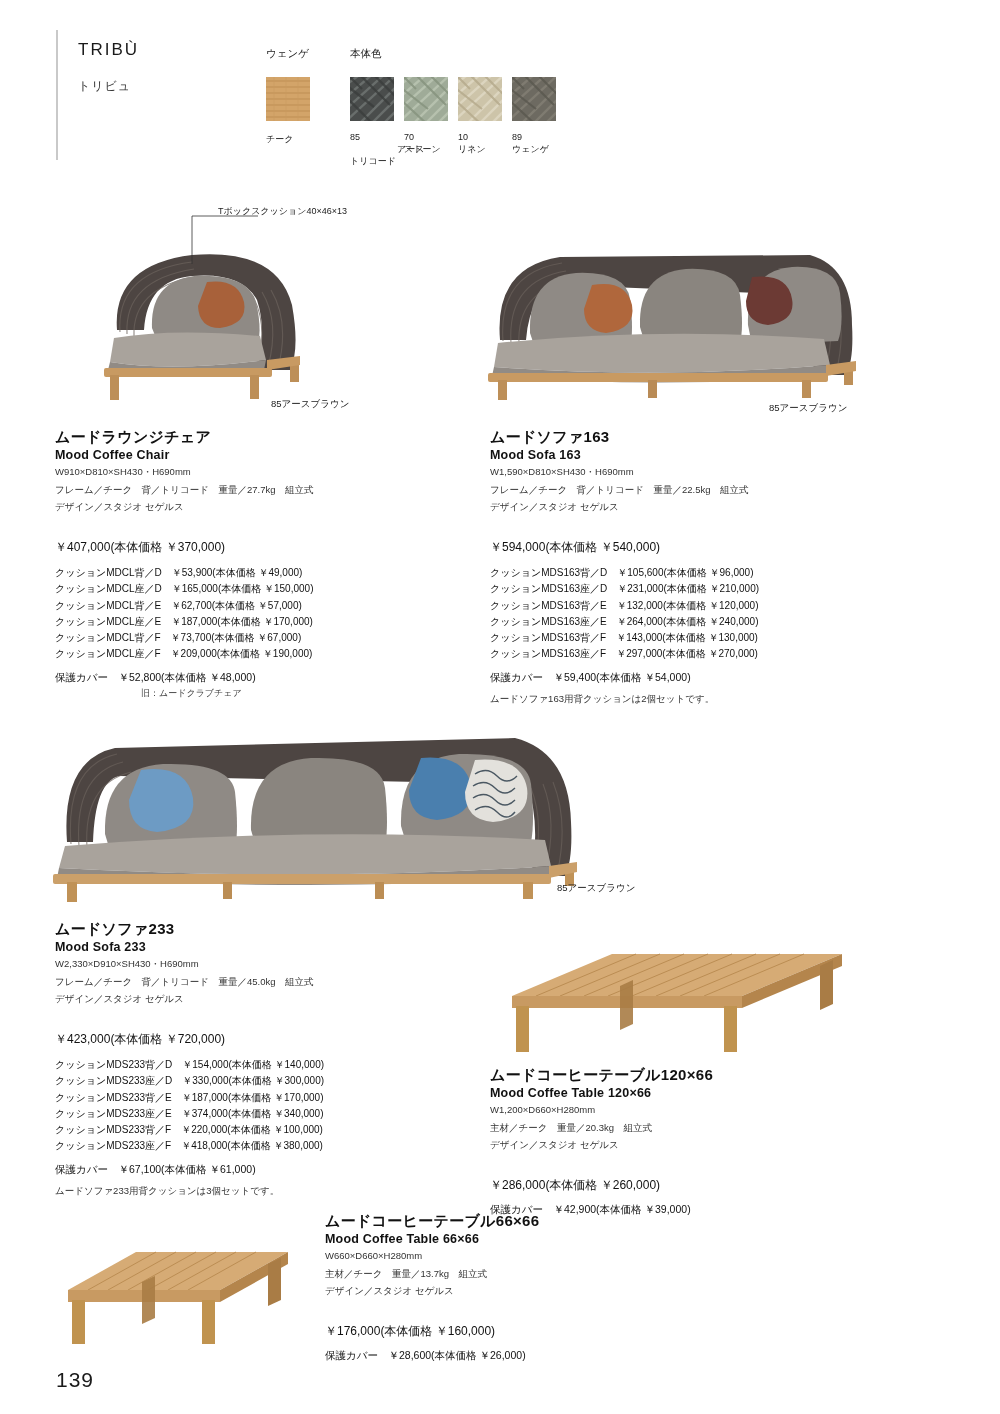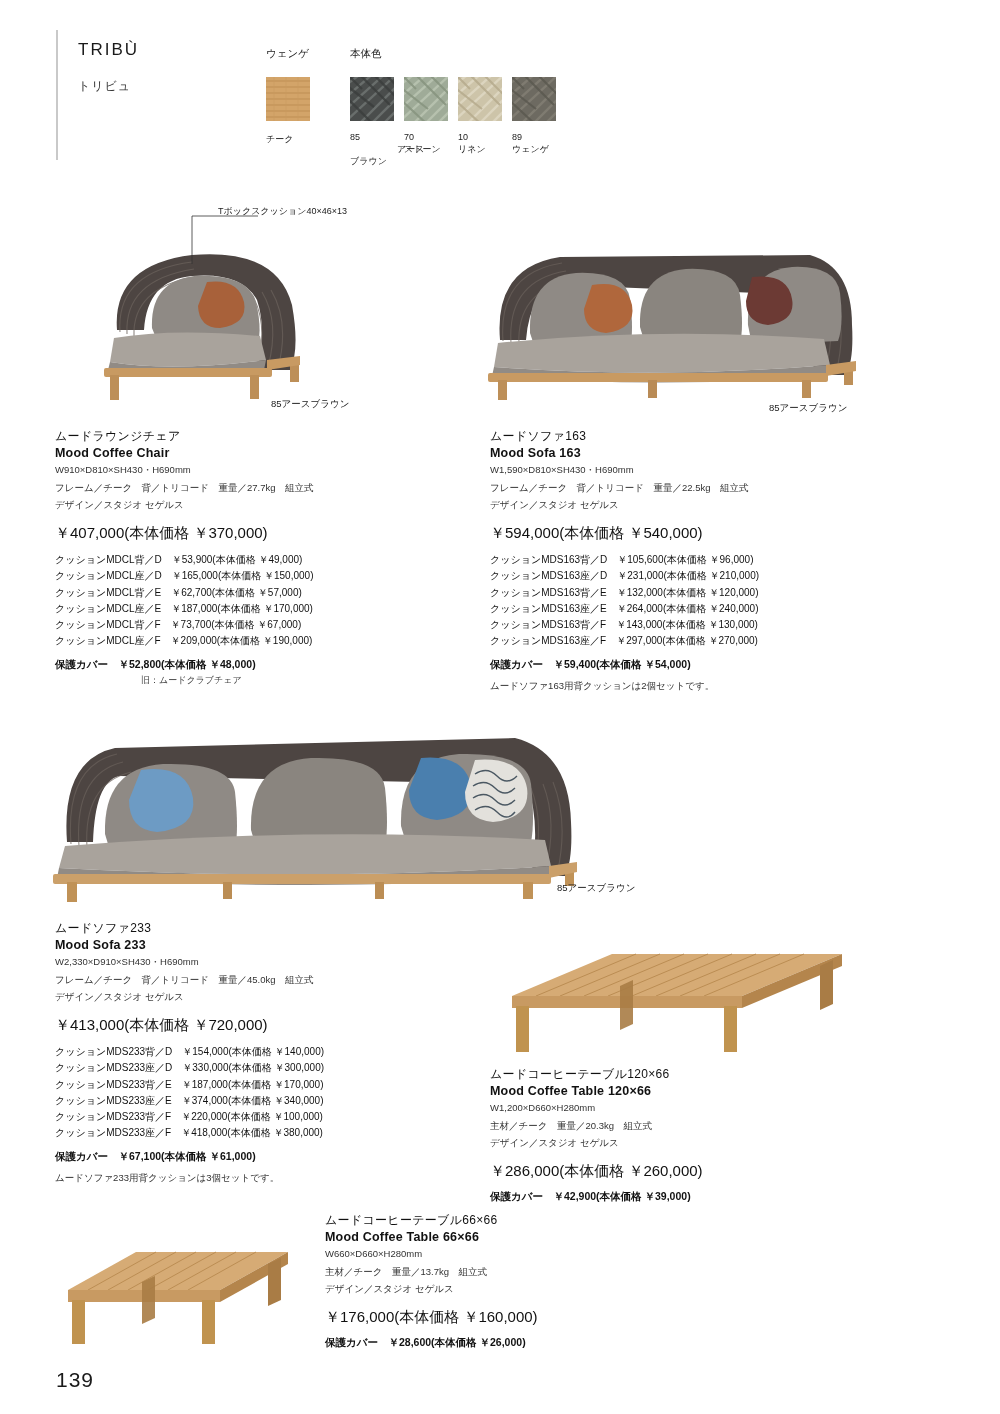--- a/index.html
+++ b/index.html
@@ -13,26 +13,26 @@
   
   .hdr-rule{position:absolute;left:56px;top:30px;width:2px;height:130px;background:#c9c9c9;}
   .brand{position:absolute;left:78px;top:40px;font-size:17px;letter-spacing:2px;}
   .brand-jp{position:absolute;left:78px;top:78px;font-size:12px;letter-spacing:1px;color:#333;}
 
   .sw-group-label{position:absolute;font-size:10.5px;color:#222;}
   .swatch{position:absolute;width:44px;height:44px;border:0;}
   .sw-cap{position:absolute;font-size:9px;color:#222;line-height:1.25;text-align:left;width:54px;}
 
   
-  .name-jp{font-size:12px;font-weight:normal;color:#111;letter-spacing:.3px;}
+  .name-jp{font-size:15px;font-weight:bold;color:#111;letter-spacing:.3px;}
   .name-en{font-size:12.5px;font-weight:bold;color:#111;letter-spacing:.2px;margin-top:1px;}
   .spec{font-size:9.5px;color:#333;line-height:1.55;margin-top:3px;}
-  .price{font-size:15px;color:#111;margin-top:11px;}
+  .price{font-size:12px;color:#111;margin-top:24px;}
   .opt{font-size:10px;color:#111;line-height:1.62;margin-top:9px;}
-  .cover{font-size:10.5px;color:#111;margin-top:9px;font-weight:bold;}
+  .cover{font-size:10.5px;color:#111;margin-top:9px;}
   .note{font-size:9.5px;color:#333;margin-top:8px;}
   .subnote{font-size:9px;color:#444;margin-top:2px;}
 
   .blk{position:absolute;}
 
   .caption-small{position:absolute;font-size:9.5px;color:#222;margin-left:9px;}
   .leader{position:absolute;font-size:9px;color:#222;}
 
   .pgno{position:absolute;left:56px;top:1368px;font-size:21px;color:#1a1a1a;letter-spacing:1px;}
 
@@ -90,21 +90,21 @@
           <line x1="-4" y1="8" x2="24" y2="30"></line>
         <line x1="-4" y1="20" x2="24" y2="48"></line>
           <line x1="8" y1="-4" x2="40" y2="28"></line>
         <line x1="22" y1="-4" x2="48" y2="22"></line>
           <line x1="34" y1="-4" x2="48" y2="10"></line>
       </g>
     </svg>
   </div>
   <div class="sw-cap" style="left:350px;top:132px;">85</div>
   <div class="sw-cap" style="left:350px;top:144px;margin-left:47px;">アース</div>
-  <div class="sw-cap" style="left:350px;top:156px;">ブラウン</div>
+  <div class="sw-cap" style="left:350px;top:156px;">トリコード</div>
 
   <div class="swatch" style="left:404px;top:77px;">
     <svg width="44" height="44" viewBox="0 0 44 44">
       <rect width="44" height="44" fill="#9fab98"></rect>
       <g stroke="#b9c4b1" stroke-width="2.4" opacity=".9">
         <line x1="-4" y1="8" x2="12" y2="-4"></line>
           <line x1="-4" y1="20" x2="24" y2="-4"></line>
         <line x1="-4" y1="32" x2="36" y2="-4"></line>
           <line x1="-4" y1="44" x2="48" y2="-4"></line>
         <line x1="8" y1="48" x2="48" y2="8"></line>
@@ -314,21 +314,21 @@
     </svg>
   </div>
   <div class="caption-small" style="left:548px;top:882px;">85アースブラウン</div>
 
   <div class="blk" style="left:55px;top:920px;width:400px;">
     <div class="name-jp">ムードソファ233</div>
     <div class="name-en">Mood Sofa 233</div>
     <div class="spec">W2,330×D910×SH430・H690mm</div>
     <div class="spec">フレーム／チーク　背／トリコード　重量／45.0kg　組立式</div>
     <div class="spec">デザイン／スタジオ セゲルス</div>
-    <div class="price">￥413,000(本体価格 ￥720,000)</div>
+    <div class="price">￥423,000(本体価格 ￥720,000)</div>
     <div class="opt">
       <div>クッションMDS233背／D　￥154,000(本体価格 ￥140,000)</div>
       <div>クッションMDS233座／D　￥330,000(本体価格 ￥300,000)</div>
       <div>クッションMDS233背／E　￥187,000(本体価格 ￥170,000)</div>
       <div>クッションMDS233座／E　￥374,000(本体価格 ￥340,000)</div>
       <div>クッションMDS233背／F　￥220,000(本体価格 ￥100,000)</div>
       <div>クッションMDS233座／F　￥418,000(本体価格 ￥380,000)</div>
     </div>
     <div class="cover">保護カバー　￥67,100(本体価格 ￥61,000)</div>
     <div class="note">ムードソファ233用背クッションは3個セットです。</div>

